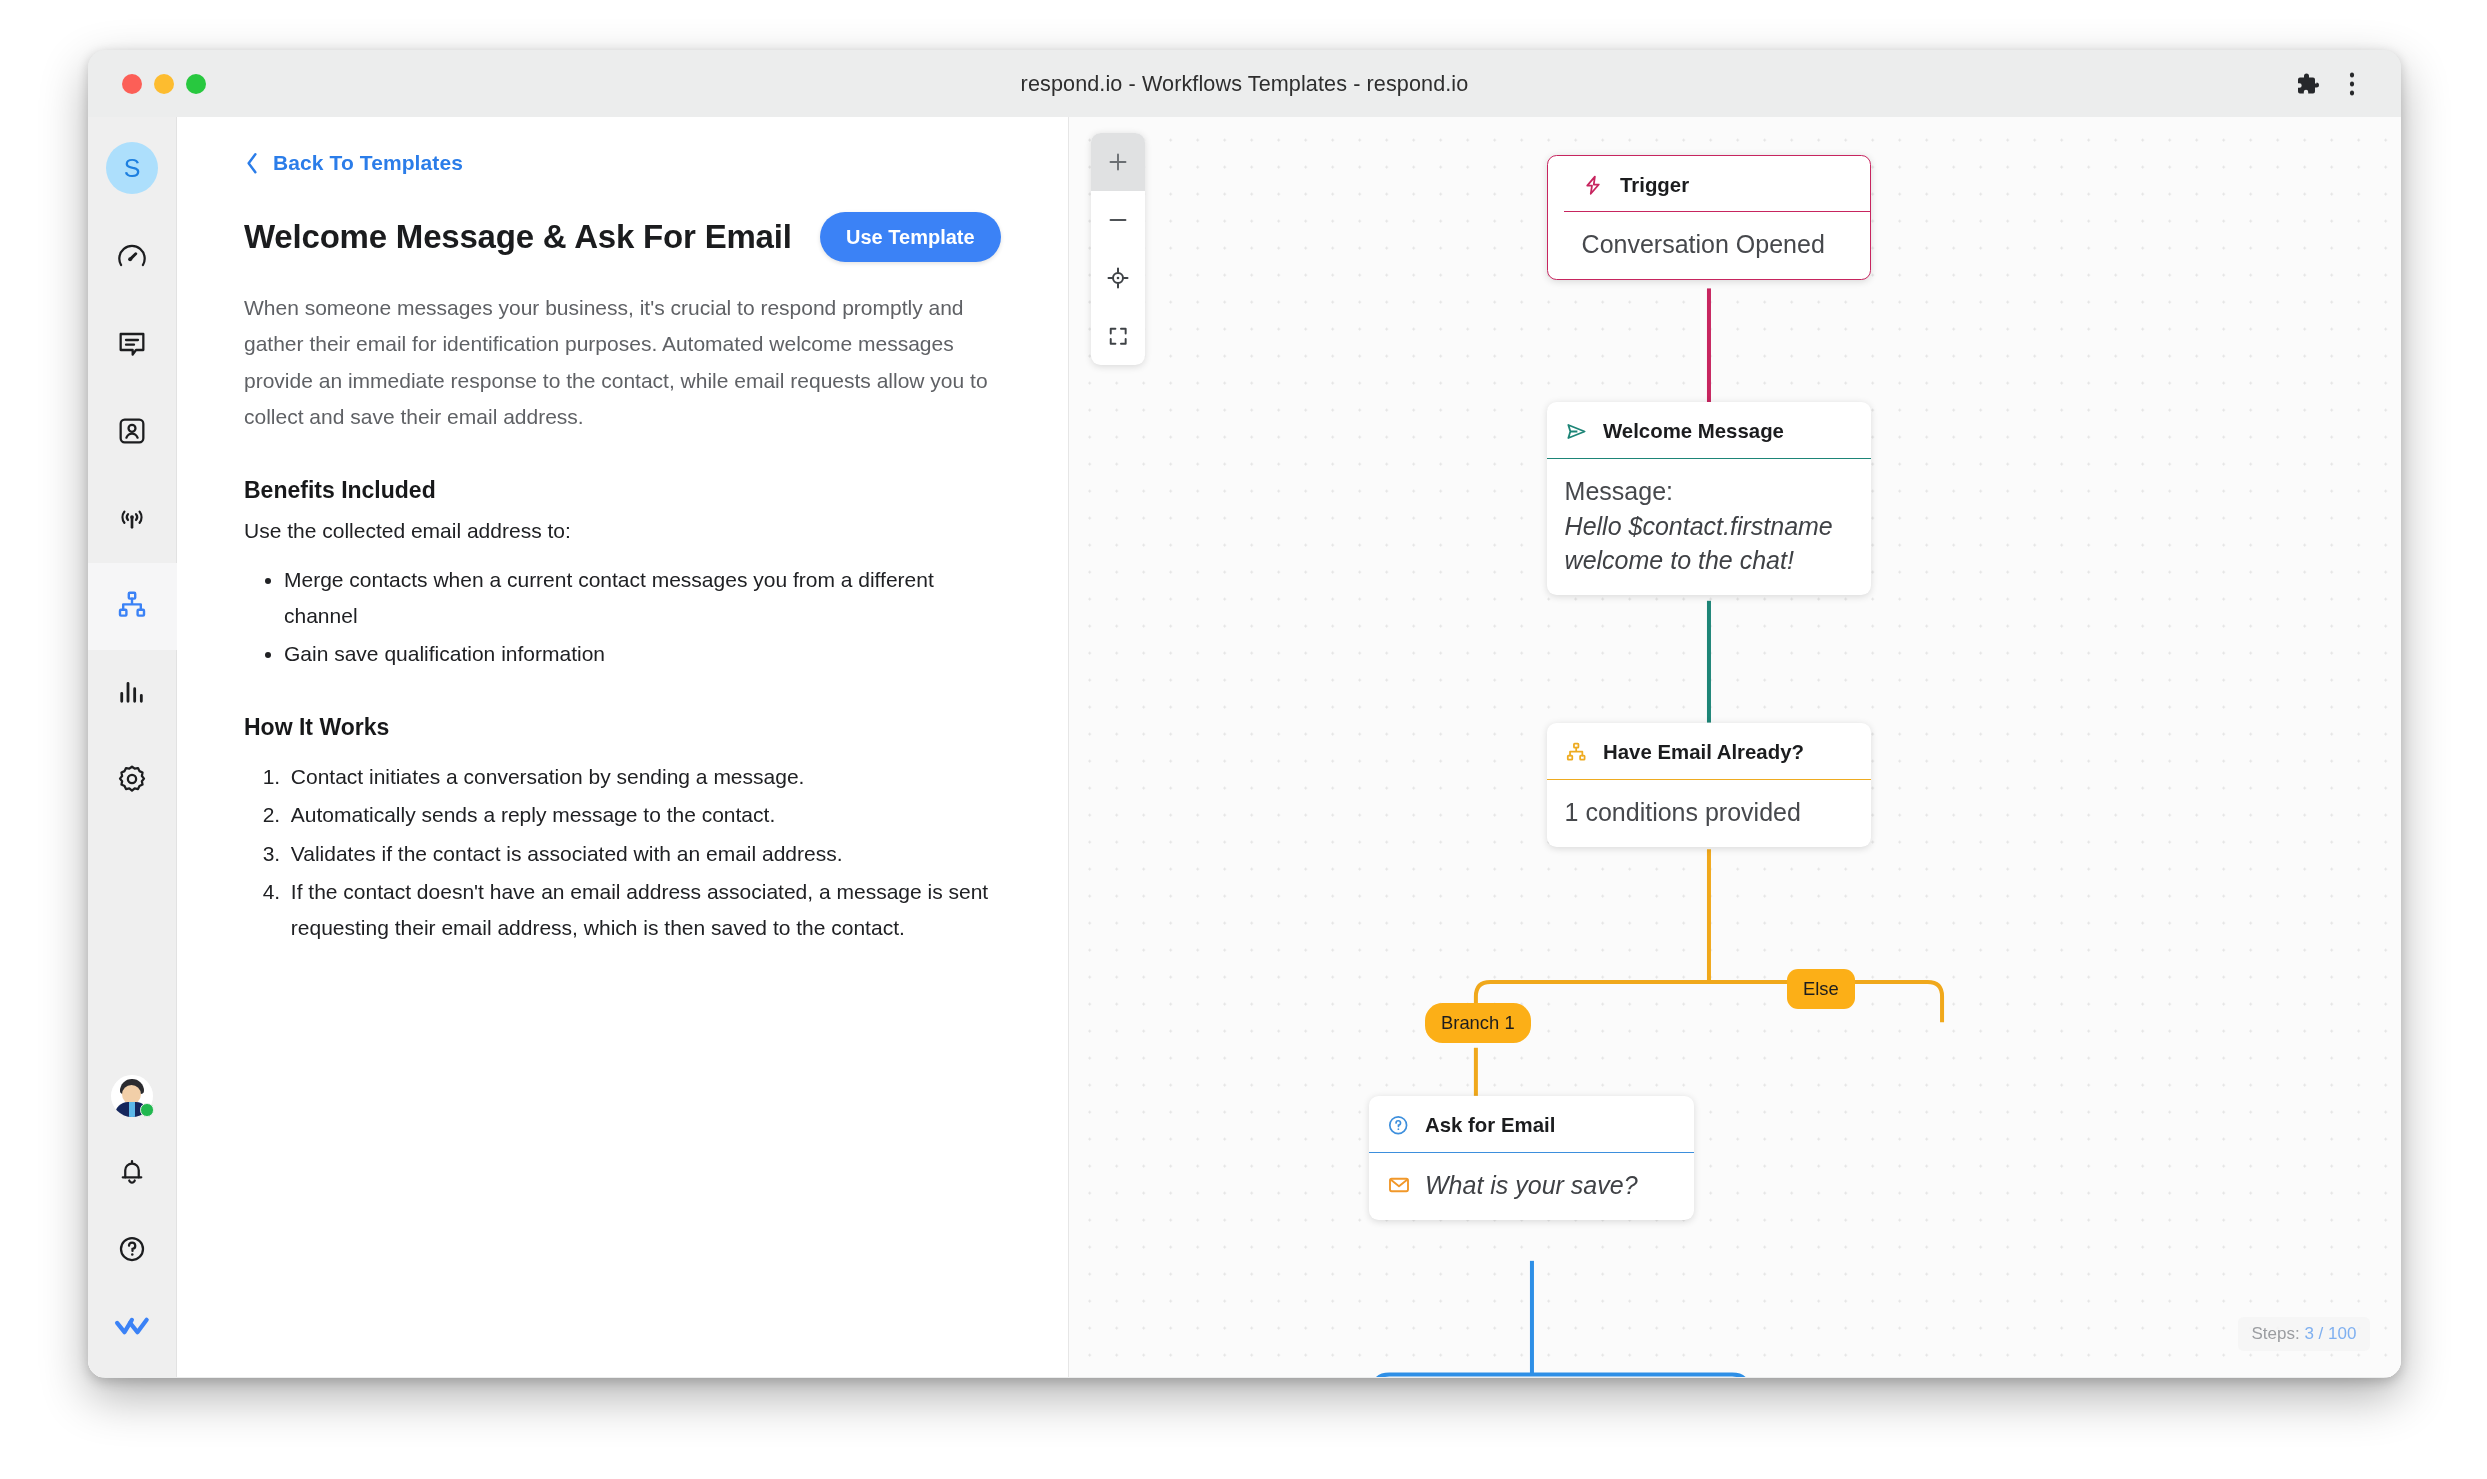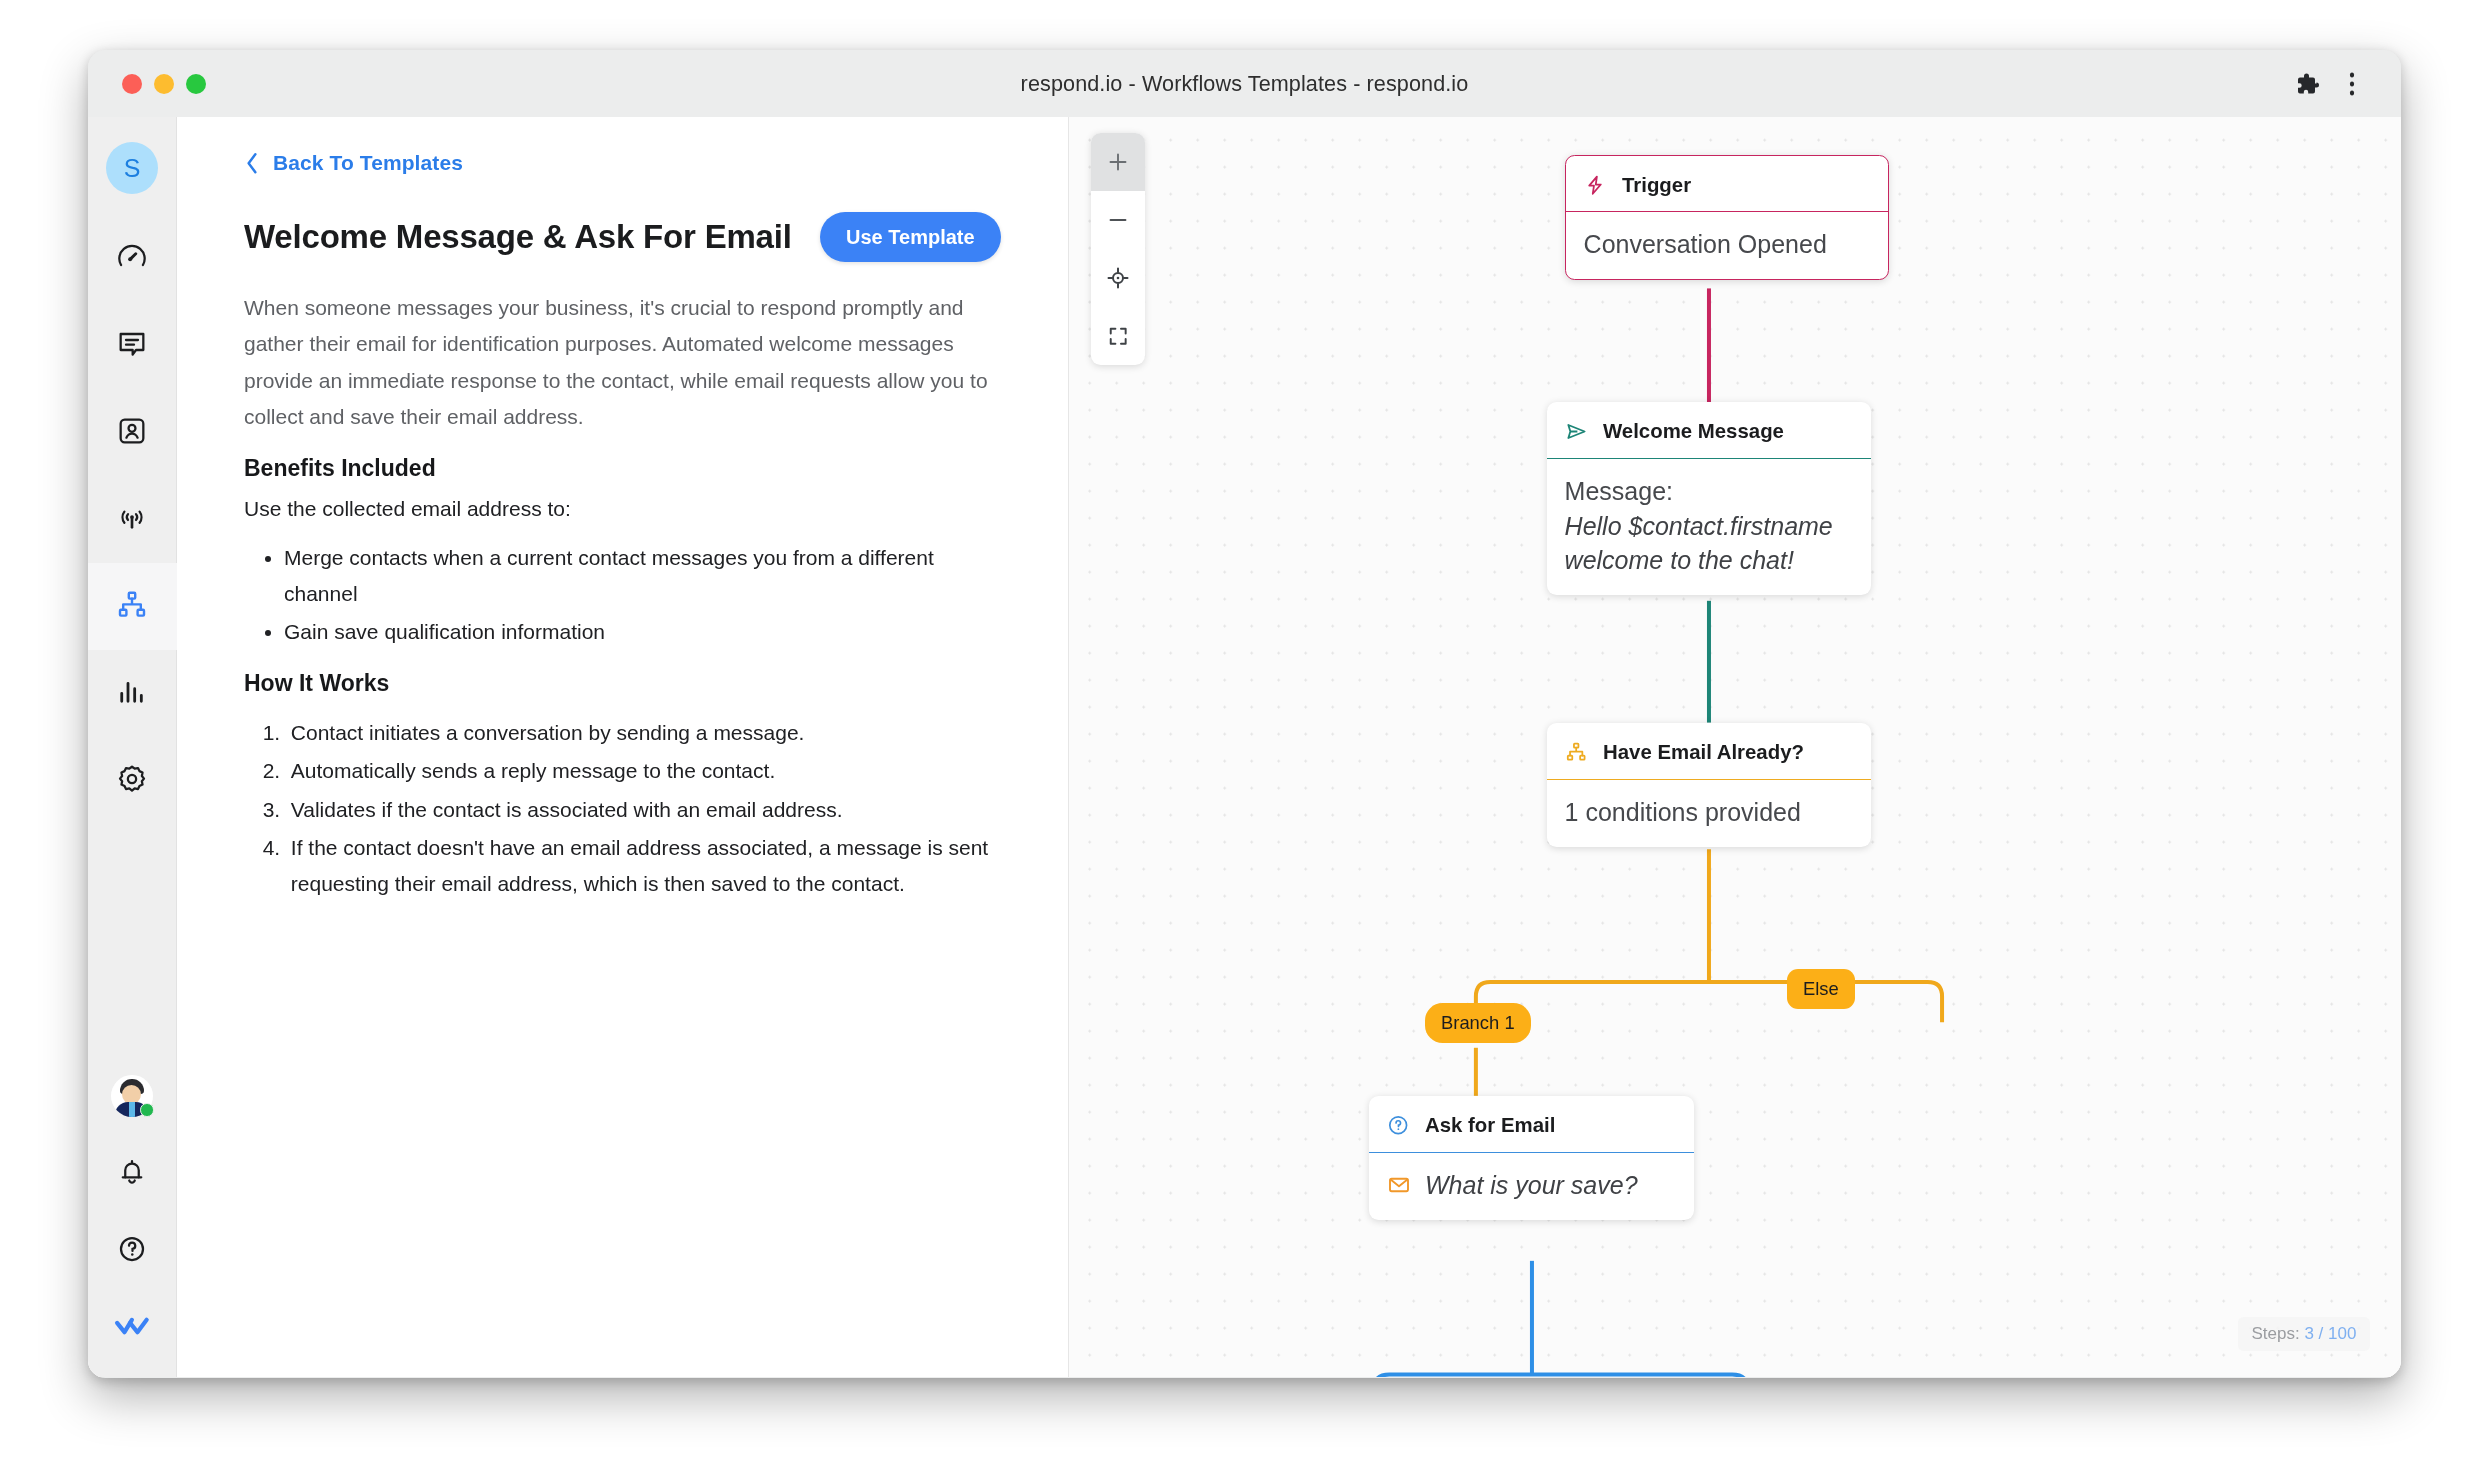--- a/index.html
+++ b/index.html
@@ -175,21 +175,21 @@
   }
 
   #intro {
     margin-top: 28px;
     font-size: 21px; line-height: 1.72;
     color: #5f6165;
     max-width: 753px;
   }
 
   .sec-head {
-    margin-top: 20px;
+    margin-top: 42px;
     font-size: 23px; font-weight: 700; color: #17181a;
   }
   .sec-sub {
     margin-top: 10.4px;
     font-size: 21px; color: #202124; line-height: 1.6;
   }
   ul.blist {
     margin-top: 14.4px;
     padding-left: 40px;
     font-size: 21px; color: #202124; line-height: 1.72;
@@ -247,21 +247,21 @@
     padding: 17px 17.6px 15px 17.6px;
     font-size: 20.4px; font-weight: 700; color: #1b1c1e;
   }
   .node-body {
     padding: 15px 17.6px 17.6px 17.6px;
     font-size: 25px; color: #46484c; line-height: 1.38;
   }
   .node-body .ital { font-style: italic; color: #3f4145; }
   .node-icon { width: 24px; height: 24px; display: flex; align-items: center; justify-content: center; flex: 0 0 24px; }
 
-  #node-trigger { left: 496px; top: 38px; width: 324px; border: 1.6px solid #c7255f; }
+  #node-trigger { left: 478px; top: 38px; width: 324px; border: 1.6px solid #c7255f; padding-left: 16px; }
   #node-trigger .node-head { border-bottom: 1.6px solid #c7255f; padding-bottom: 14.4px;}
   #node-welcome { left: 478px; top: 285px; width: 324px; }
   #node-welcome .node-head { border-bottom: 1.6px solid #1d8577; }
   #node-cond { left: 478px; top: 606px; width: 324px; }
   #node-cond .node-head { border-bottom: 1.6px solid #eeab20; }
   #node-ask { left: 300px; top: 979px; width: 325px; }
   #node-ask .node-head { border-bottom: 1.6px solid #3d8fdd; }
   #node-ask .node-body { display: flex; align-items: center; gap: 14.4px; }
 
   .pill {

